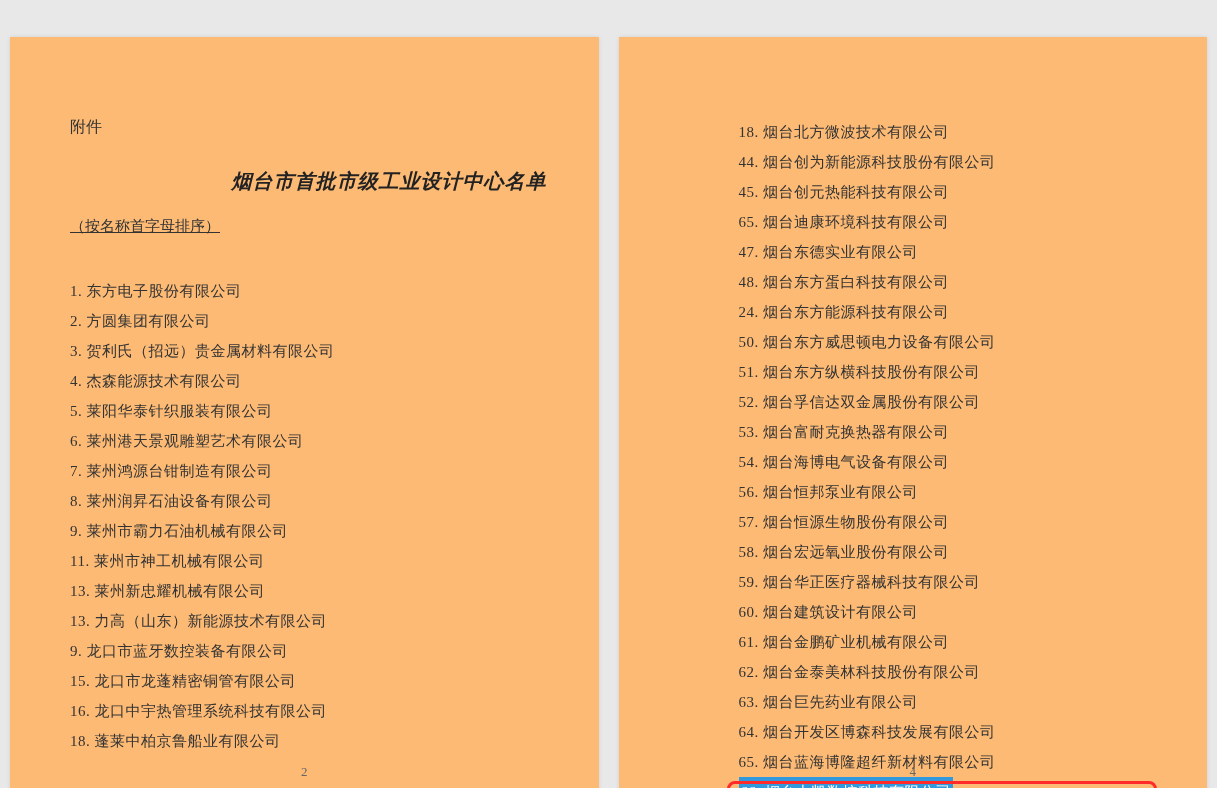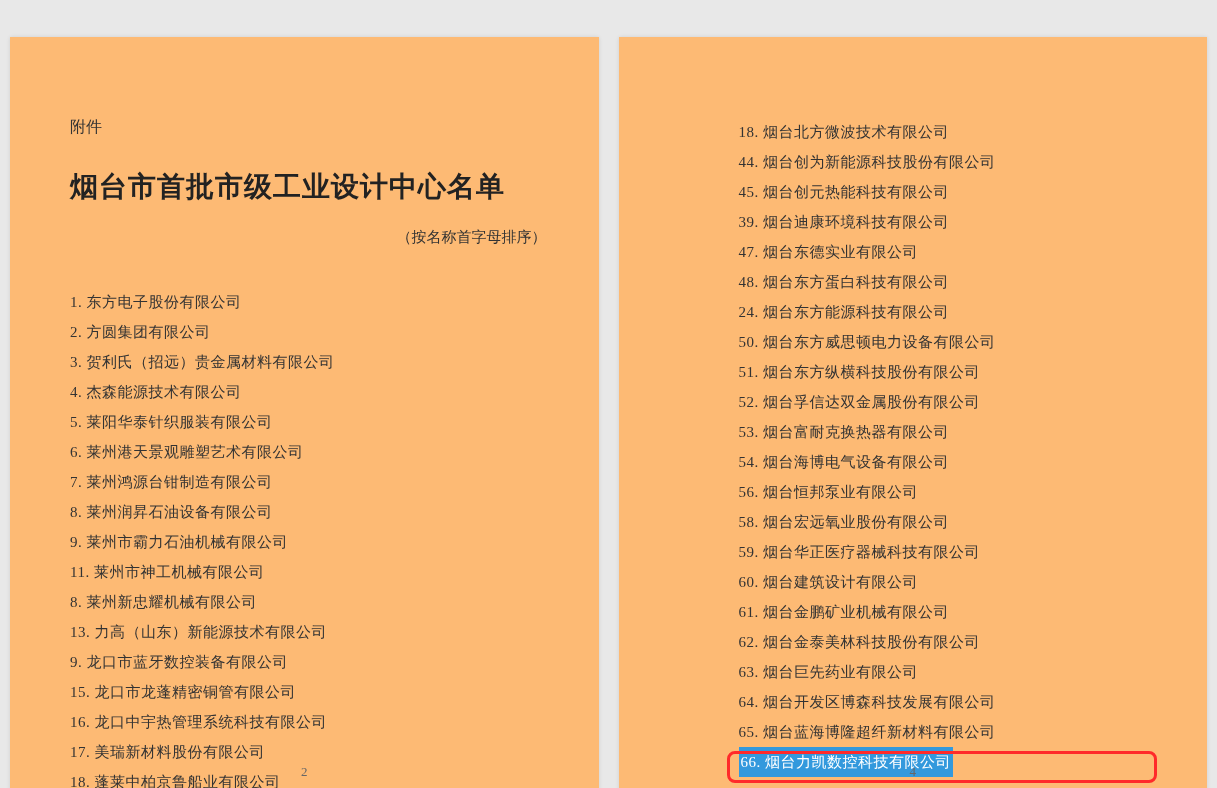--- a/index.html
+++ b/index.html
@@ -22,34 +22,36 @@
   }
   .page-left { padding-top: 80px; }
   .page-right { padding-top: 80px; }
   .attachment {
     font-size: 16px;
     color: #333;
     margin-bottom: 30px;
     font-family: "SimSun", serif;
   }
   .title {
-    font-size: 28px;
-    text-align: left;
+    font-size: 20px;
+    text-align: right;
     font-weight: bold;
     margin-bottom: 22px;
     font-family: "SimHei","黑体",sans-serif;
     color: #222;
     letter-spacing: 1px;
+    font-style: italic;
   }
   .subtitle {
     font-size: 15px;
-    text-align: right;
+    text-align: left;
     margin-bottom: 40px;
     color: #333;
     font-family: "KaiTi","楷体",serif;
+    text-decoration: underline;
   }
   .list {
     list-style: none;
     font-size: 15px;
     color: #333;
     line-height: 2.0;
   }
   .list li {
     letter-spacing: 0.5px;
   }
@@ -90,47 +92,47 @@
     <li>1. 东方电子股份有限公司</li>
     <li>2. 方圆集团有限公司</li>
     <li>3. 贺利氏（招远）贵金属材料有限公司</li>
     <li>4. 杰森能源技术有限公司</li>
     <li>5. 莱阳华泰针织服装有限公司</li>
     <li>6. 莱州港天景观雕塑艺术有限公司</li>
     <li>7. 莱州鸿源台钳制造有限公司</li>
     <li>8. 莱州润昇石油设备有限公司</li>
     <li>9. 莱州市霸力石油机械有限公司</li>
     <li>11. 莱州市神工机械有限公司</li>
-    <li>8. 莱州新忠耀机械有限公司</li>
+    <li>13. 莱州新忠耀机械有限公司</li>
     <li>13. 力高（山东）新能源技术有限公司</li>
     <li>9. 龙口市蓝牙数控装备有限公司</li>
     <li>15. 龙口市龙蓬精密铜管有限公司</li>
     <li>16. 龙口中宇热管理系统科技有限公司</li>
-    <li>17. 美瑞新材料股份有限公司</li>
     <li>18. 蓬莱中柏京鲁船业有限公司</li>
   </ul>
   <div class="page-number">2</div>
 </div>
 
 <div class="page page-right">
   <div class="right-list-wrap">
     <ul class="list">
       <li>18. 烟台北方微波技术有限公司</li>
       <li>44. 烟台创为新能源科技股份有限公司</li>
       <li>45. 烟台创元热能科技有限公司</li>
-      <li>39. 烟台迪康环境科技有限公司</li>
+      <li>65. 烟台迪康环境科技有限公司</li>
       <li>47. 烟台东德实业有限公司</li>
       <li>48. 烟台东方蛋白科技有限公司</li>
       <li>24. 烟台东方能源科技有限公司</li>
       <li>50. 烟台东方威思顿电力设备有限公司</li>
       <li>51. 烟台东方纵横科技股份有限公司</li>
       <li>52. 烟台孚信达双金属股份有限公司</li>
       <li>53. 烟台富耐克换热器有限公司</li>
       <li>54. 烟台海博电气设备有限公司</li>
       <li>56. 烟台恒邦泵业有限公司</li>
+      <li>57. 烟台恒源生物股份有限公司</li>
       <li>58. 烟台宏远氧业股份有限公司</li>
       <li>59. 烟台华正医疗器械科技有限公司</li>
       <li>60. 烟台建筑设计有限公司</li>
       <li>61. 烟台金鹏矿业机械有限公司</li>
       <li>62. 烟台金泰美林科技股份有限公司</li>
       <li>63. 烟台巨先药业有限公司</li>
       <li>64. 烟台开发区博森科技发展有限公司</li>
       <li>65. 烟台蓝海博隆超纤新材料有限公司</li>
       <li>
         <span class="highlighted-text">66. 烟台力凯数控科技有限公司</span>

